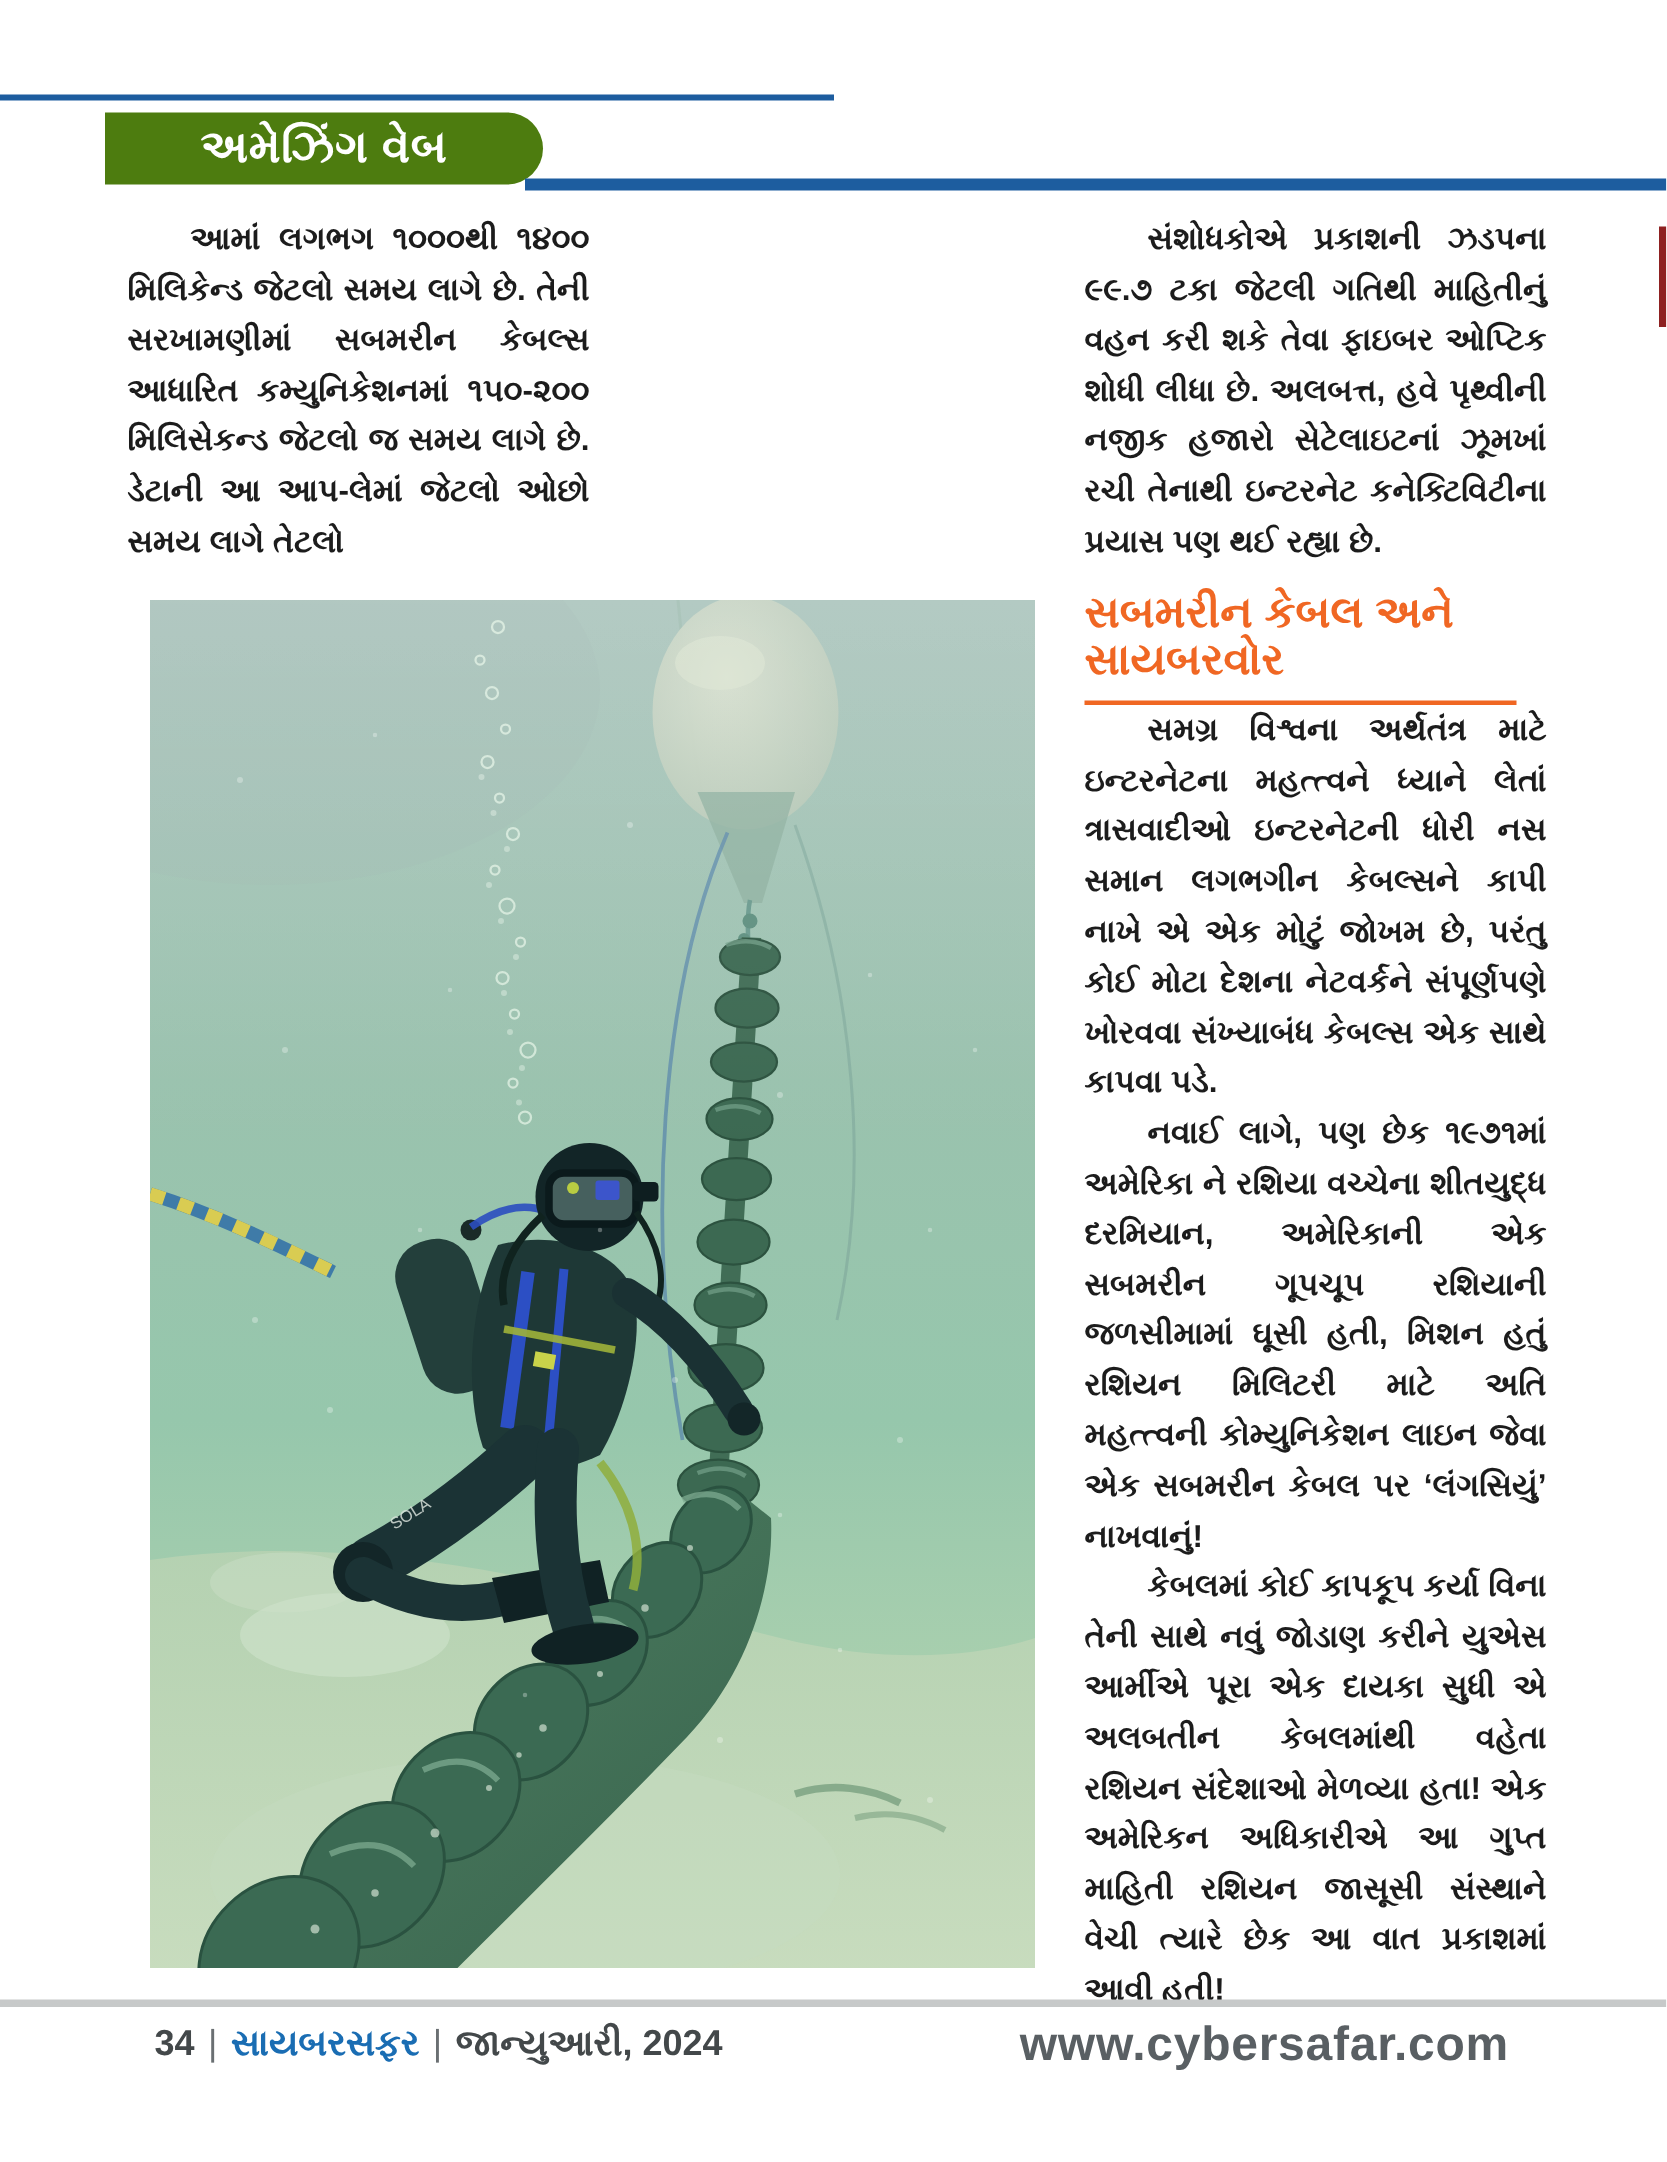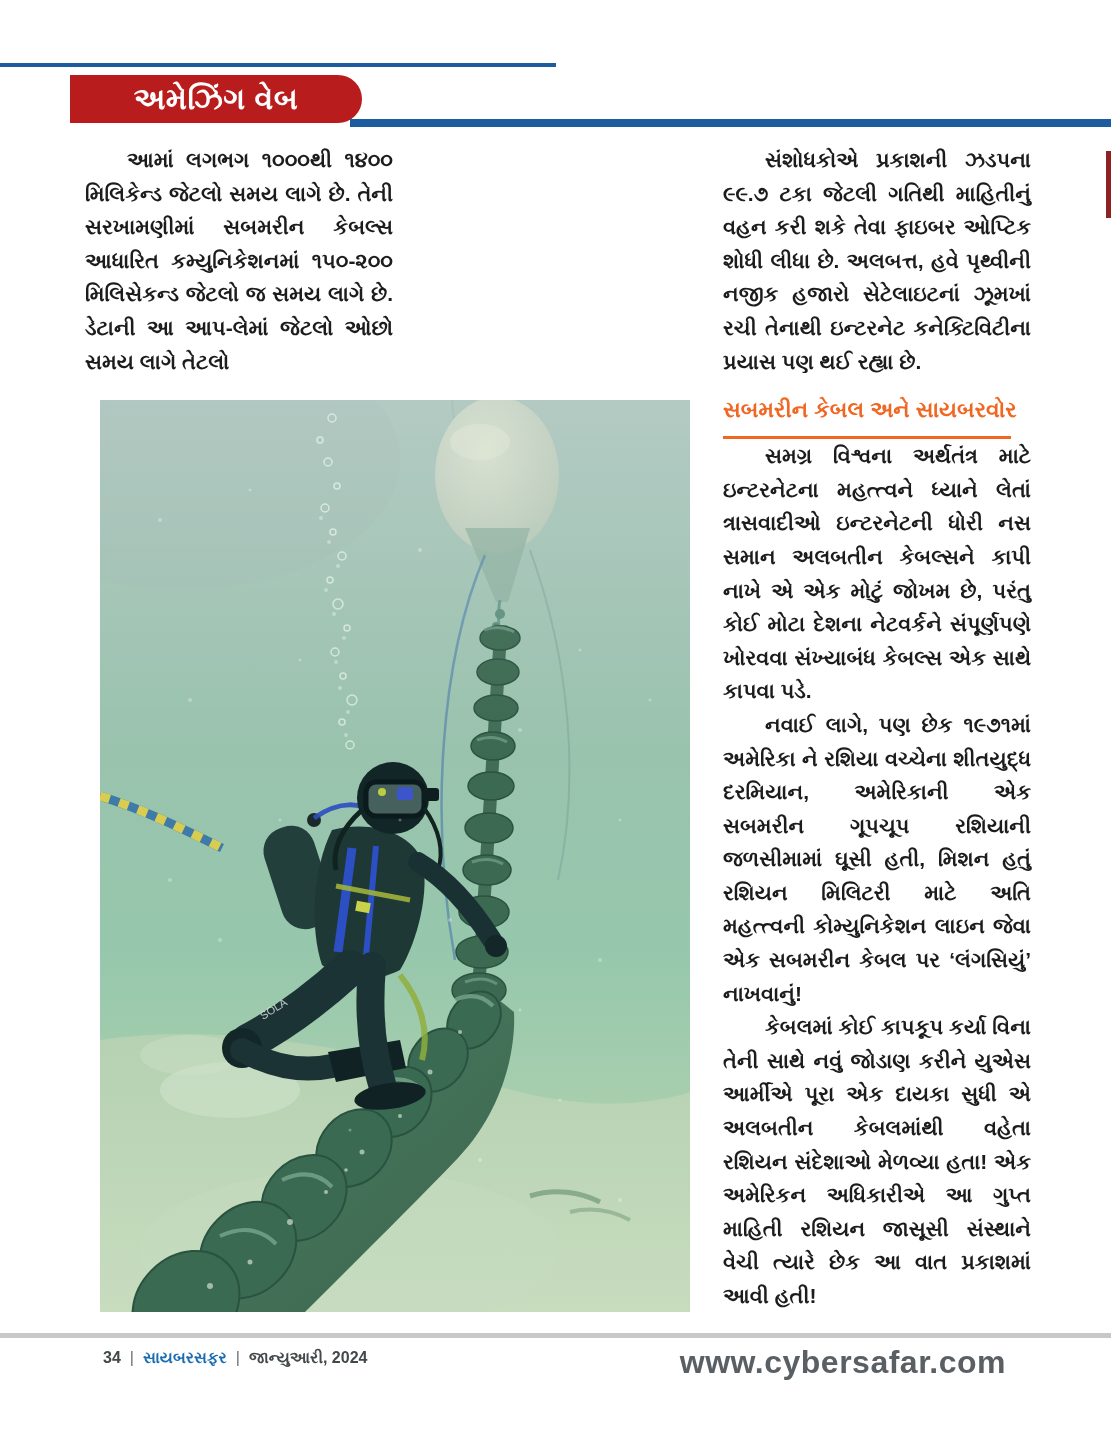--- a/index.html
+++ b/index.html
@@ -3,49 +3,49 @@
 <meta charset="utf-8">
 <style>
   html,body{margin:0;padding:0;background:#ffffff;}
   .page{
     position:relative;width:1111px;height:1441px;background:#ffffff;overflow:hidden;
     font-family:"Liberation Sans","DejaVu Sans",sans-serif;
   }
   
   .top-rule{position:absolute;left:0;top:63px;width:556px;height:4px;background:#1d5d9f;}
   .header-tab{
-    position:absolute;left:70px;top:75px;width:292px;height:48px;background:#b91c1c;
+    position:absolute;left:70px;top:75px;width:292px;height:48px;background:#4d7c0f;
     border-radius:0 26px 26px 0;color:#ffffff;font-weight:bold;font-size:30px;
     display:flex;align-items:center;justify-content:center;letter-spacing:.5px;
   }
   .header-line{position:absolute;left:350px;top:119px;width:761px;height:8px;background:#1d5d9f;}
   .edge-marker{position:absolute;left:1106px;top:151px;width:5px;height:67px;background:#8e2121;}
   
   .col{
     position:absolute;top:143px;width:308px;font-size:21px;line-height:33.6px;
     color:#1c1c1c;text-align:justify;
   }
   .col p{margin:0;text-indent:42px;font-weight:bold;}
   .col p.noindent{text-indent:0;}
   .col1{left:85px;}
   .col2{left:404px;}
   .col3{left:723px;}
   .sec-head{
-    font-size:22px;line-height:31px;font-weight:bold;color:#f06723;
+    font-size:29px;line-height:31px;font-weight:bold;color:#f06723;
     margin:16px 0 0 0;text-align:left;
   }
   .sec-rule{width:288px;height:3px;background:#f06723;margin-top:11px;}
   .after-head{margin-top:14px;}
   .col3 p + p{margin-top:0;}
   
   .photo{position:absolute;left:100px;top:400px;width:590px;height:912px;}
   
   .footer-rule{position:absolute;left:0;top:1333px;width:1111px;height:5px;background:#c7c9c9;}
   .footer-left{
-    position:absolute;left:103px;top:1349px;font-size:16px;font-weight:bold;color:#43484a;
+    position:absolute;left:103px;top:1349px;font-size:24px;font-weight:bold;color:#43484a;
     white-space:nowrap;
   }
   .footer-left .mag{color:#1a6db3;}
   .footer-left .sep{color:#6a6f72;font-weight:normal;padding:0 9px;}
   .footer-right{
     position:absolute;right:105px;top:1344px;font-size:32px;font-weight:bold;
     color:#595f63;letter-spacing:.5px;
   }
 </style>
 </head>
@@ -64,21 +64,21 @@
     <p>આમાં લગભગ ૧૦૦૦થી ૧૪૦૦ મિલિકેન્ડ જેટલો સમય લાગે છે. તેની સરખામણીમાં સબમરીન કેબલ્સ આધારિત કમ્યુનિકેશનમાં ૧૫૦-૨૦૦ મિલિસેકન્ડ જેટલો જ સમય લાગે છે. ડેટાની આ આપ-લેમાં જેટલો ઓછો સમય લાગે તેટલો</p>
   </div>
 
   <div class="col col2">
   </div>
 
   <div class="col col3">
     <p>સંશોધકોએ પ્રકાશની ઝડપના ૯૯.૭ ટકા જેટલી ગતિથી માહિતીનું વહન કરી શકે તેવા ફાઇબર ઓપ્ટિક શોધી લીધા છે. અલબત્ત, હવે પૃથ્વીની નજીક હજારો સેટેલાઇટનાં ઝૂમખાં રચી તેનાથી ઇન્ટરનેટ કનેક્ટિવિટીના પ્રયાસ પણ થઈ રહ્યા છે.</p>
     <div class="sec-head">સબમરીન કેબલ અને સાયબરવોર</div>
     <div class="sec-rule"></div>
-    <p class="after-head">સમગ્ર વિશ્વના અર્થતંત્ર માટે ઇન્ટરનેટના મહત્ત્વને ધ્યાને લેતાં ત્રાસવાદીઓ ઇન્ટરનેટની ધોરી નસ સમાન અલબતીન કેબલ્સને કાપી નાખે એ એક મોટું જોખમ છે, પરંતુ કોઈ મોટા દેશના નેટવર્કને સંપૂર્ણપણે ખોરવવા સંખ્યાબંધ કેબલ્સ એક સાથે કાપવા પડે.</p>
+    <p class="after-head">સમગ્ર વિશ્વના અર્થતંત્ર માટે ઇન્ટરનેટના મહત્ત્વને ધ્યાને લેતાં ત્રાસવાદીઓ ઇન્ટરનેટની ધોરી નસ સમાન લગભગીન કેબલ્સને કાપી નાખે એ એક મોટું જોખમ છે, પરંતુ કોઈ મોટા દેશના નેટવર્કને સંપૂર્ણપણે ખોરવવા સંખ્યાબંધ કેબલ્સ એક સાથે કાપવા પડે.</p>
     <p>નવાઈ લાગે, પણ છેક ૧૯૭૧માં અમેરિકા ને રશિયા વચ્ચેના શીતયુદ્ધ દરમિયાન, અમેરિકાની એક સબમરીન ગૂપચૂપ રશિયાની જળસીમામાં ઘૂસી હતી, મિશન હતું રશિયન મિલિટરી માટે અતિ મહત્ત્વની કોમ્યુનિકેશન લાઇન જેવા એક સબમરીન કેબલ પર ‘લંગસિયું’ નાખવાનું!</p>
     <p>કેબલમાં કોઈ કાપકૂપ કર્યા વિના તેની સાથે નવું જોડાણ કરીને યુએસ આર્મીએ પૂરા એક દાયકા સુધી એ અલબતીન કેબલમાંથી વહેતા રશિયન સંદેશાઓ મેળવ્યા હતા! એક અમેરિકન અધિકારીએ આ ગુપ્ત માહિતી રશિયન જાસૂસી સંસ્થાને વેચી ત્યારે છેક આ વાત પ્રકાશમાં આવી હતી!</p>
   </div>
 
   <div class="photo">
     <svg width="590" height="912" viewBox="0 0 590 912" xmlns="http://www.w3.org/2000/svg">
       <defs>
         <linearGradient id="waterG" x1="0" y1="0" x2="0" y2="1">
           <stop offset="0" stop-color="#a9c3bb"></stop>
           <stop offset="0.35" stop-color="#9ac2ae"></stop>

